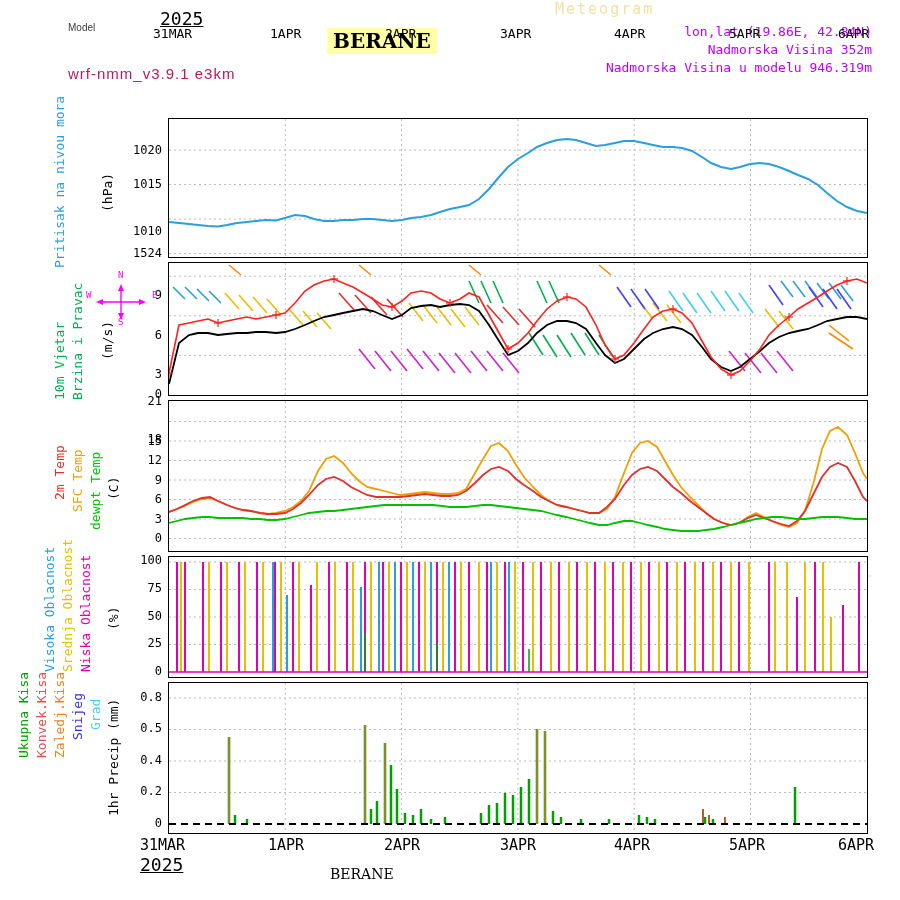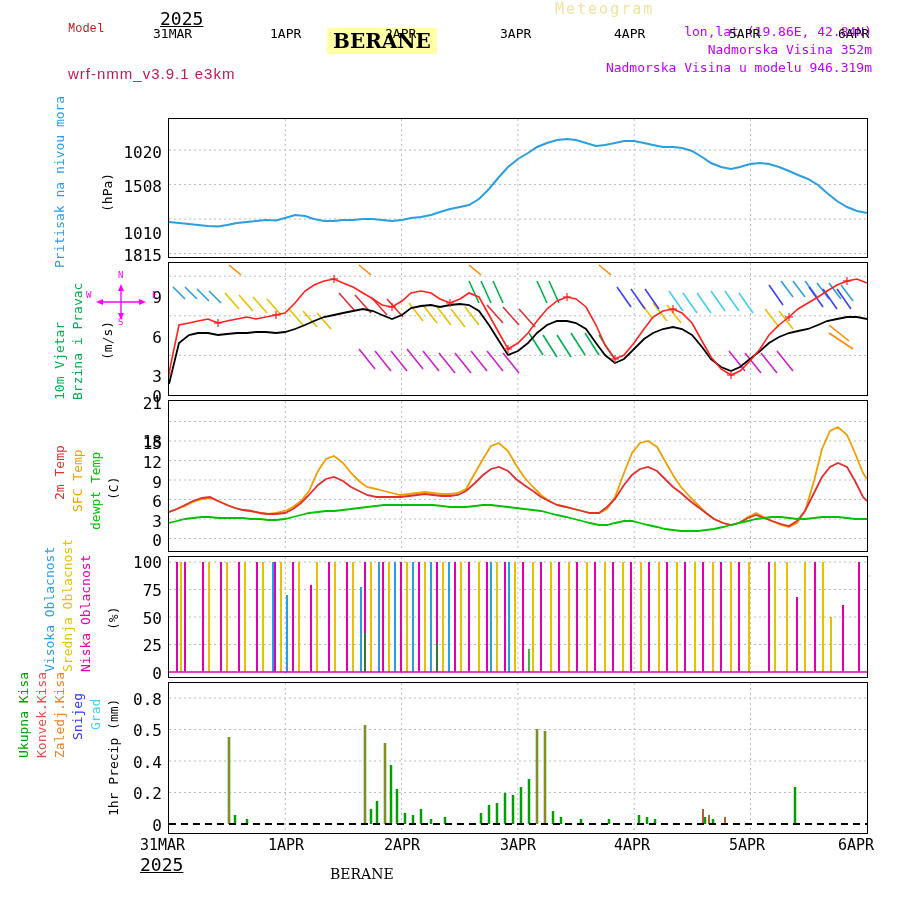--- a/index.html
+++ b/index.html
@@ -1,32 +1,32 @@
 <!DOCTYPE html>
 <html><head>
 <meta charset="utf-8">
 <style>
   html,body{margin:0;padding:0;}
   body{width:900px;height:900px;background:#ffffff;font-family:"DejaVu Sans",sans-serif;position:relative;overflow:hidden;}
   .abs{position:absolute;}
   
   #meteogram-label{left:510px;top:0px;font-size:15px;color:#efe3a0;letter-spacing:2px;font-family:"DejaVu Sans Mono",monospace;margin-left:45px;}
-  #model-label{left:68px;top:22px;font-size:12px;color:#b91c1c;font-family:Liberation Mono, monospace;}
+  #model-label{left:68px;top:22px;font-size:10px;color:#404040;font-family:Liberation Sans, sans-serif;}
   #model-name{left:68px;top:65px;font-size:15px;color:#be185d;font-family:Liberation Sans, sans-serif;letter-spacing:1px;}
   #title{left:327px;top:28px;font-size:20px;font-weight:bold;color:#000;background:#ffffa8;padding:1px 6px;font-family:"DejaVu Serif",serif;}
   #lonlat{right:28px;top:24px;font-size:13px;color:#c000ff;font-family:"DejaVu Sans Mono",monospace;text-align:right;}
   #alt1{right:28px;top:42px;font-size:13px;color:#c000ff;font-family:"DejaVu Sans Mono",monospace;text-align:right;}
   #alt2{right:28px;top:60px;font-size:13px;color:#c000ff;font-family:"DejaVu Sans Mono",monospace;text-align:right;}
   #watermark{left:872px;top:556px;font-size:12px;color:#d8d8d8;transform:rotate(90deg);transform-origin:0 0;font-family:"DejaVu Sans Mono",monospace;}
   
   .toptick{font-size:13px;color:#000;font-family:"DejaVu Sans Mono",monospace;}
   .bottick{font-size:15px;color:#000;font-family:"DejaVu Sans Mono",monospace;}
   .yr{font-size:18px;color:#000000;font-family:"DejaVu Sans Mono",monospace;text-decoration:underline;}
   .panel{position:absolute;border:1px solid #000;background:#fff;box-sizing:border-box;}
-  .ylab{font-size:16px;font-family:"DejaVu Sans Mono",monospace;text-align:right;color:#000;}
+  .ylab{font-size:12px;font-family:"DejaVu Sans Mono",monospace;text-align:right;color:#000;}
   .vlabel{position:absolute;font-family:"DejaVu Sans Mono",monospace;font-size:13px;white-space:nowrap;transform-origin:0 0;transform:rotate(-90deg);}
   #bot-caption{left:330px;top:866px;font-size:14px;font-family:"DejaVu Serif",serif;color:#000;}
   .compass{position:absolute;font-size:9px;font-family:"DejaVu Sans Mono",monospace;color:#ff00ff;}
 </style>
 </head>
 <body>
 
 <div class="abs" id="meteogram-label">Meteogram</div>
 <div class="abs" id="model-label">Model</div>
 <div class="abs" id="model-name">wrf-nmm_v3.9.1 e3km</div>
@@ -55,23 +55,23 @@
       <line x1="581.5" y1="0" x2="581.5" y2="138"></line>
       <line x1="0" y1="31.05" x2="698" y2="31.05"></line>
       <line x1="0" y1="65.55" x2="698" y2="65.55"></line>
       <line x1="0" y1="100.05" x2="698" y2="100.05"></line>
       <line x1="0" y1="134.55" x2="698" y2="134.55"></line>
     </g>
     <polyline fill="none" stroke="#2a9fe0" stroke-width="2" points="0,103 10,104 20,105 29,106 39,107 49,107.5 58,106 68,104 78,103 87,102 97,101 107,101.5 116,99 126,96 136,97 145,100 155,102 165,102 174,101 184,101 194,100 204,100 213,101 223,102 233,101 242,99 252,98 262,96 271,93 281,90 291,88 300,86 310,80 320,70 330,58 339,48 349,40 359,34 368,28 378,24 388,21 398,20 407,21 417,24 427,27 436,26 446,24 455,22 465,22 475,24 484,26 494,28 504,28 513,29 523,32 533,38 542,44 552,48 562,50 571,48 581,45 591,44 600,45 610,48 620,52 629,56 639,60 649,66 658,74 668,82 678,88 688,92 698,94"></polyline>
   </svg>
 </div>
 <div class="abs ylab" style="left:118px;top:143px;width:44px;">1020</div>
-<div class="abs ylab" style="left:118px;top:177px;width:44px;">1508</div>
+<div class="abs ylab" style="left:118px;top:177px;width:44px;">1015</div>
 <div class="abs ylab" style="left:118px;top:224px;width:44px;">1010</div>
-<div class="abs ylab" style="left:118px;top:246px;width:44px;">1815</div>
+<div class="abs ylab" style="left:118px;top:246px;width:44px;">1524</div>
 <div class="vlabel" style="left:52px;top:268px;color:#2a9fe0;">Pritisak na nivou mora</div>
 <div class="vlabel" style="left:100px;top:212px;color:#000;">(hPa)</div>
 
 <div class="panel" id="p2" style="left:168px;top:262px;width:700px;height:134px;">
   <svg width="698" height="132" viewBox="0 0 698 132" preserveAspectRatio="none">
     <g stroke="#bbbbbb" stroke-width="1" stroke-dasharray="2,3">
       <line x1="116.3" y1="0" x2="116.3" y2="132"></line>
       <line x1="232.6" y1="0" x2="232.6" y2="132"></line>
       <line x1="348.9" y1="0" x2="348.9" y2="132"></line>
       <line x1="465.2" y1="0" x2="465.2" y2="132"></line>

